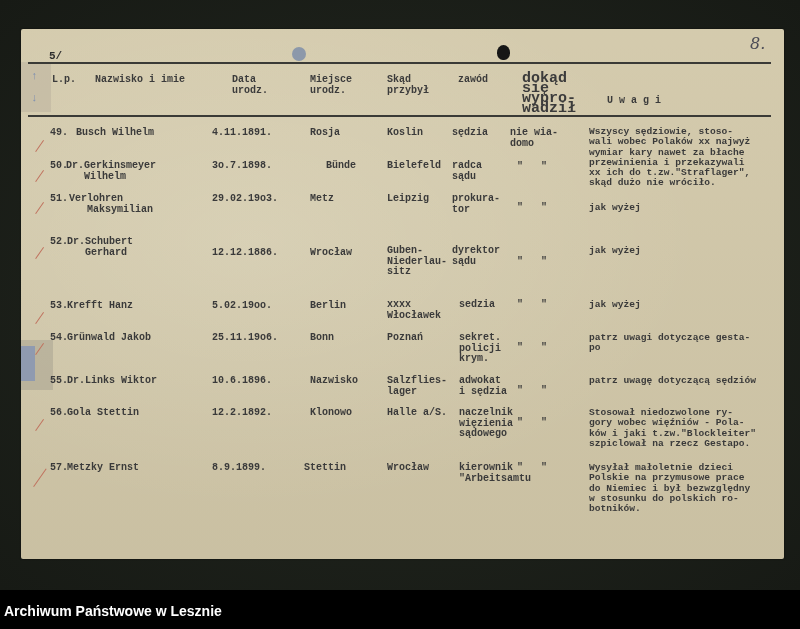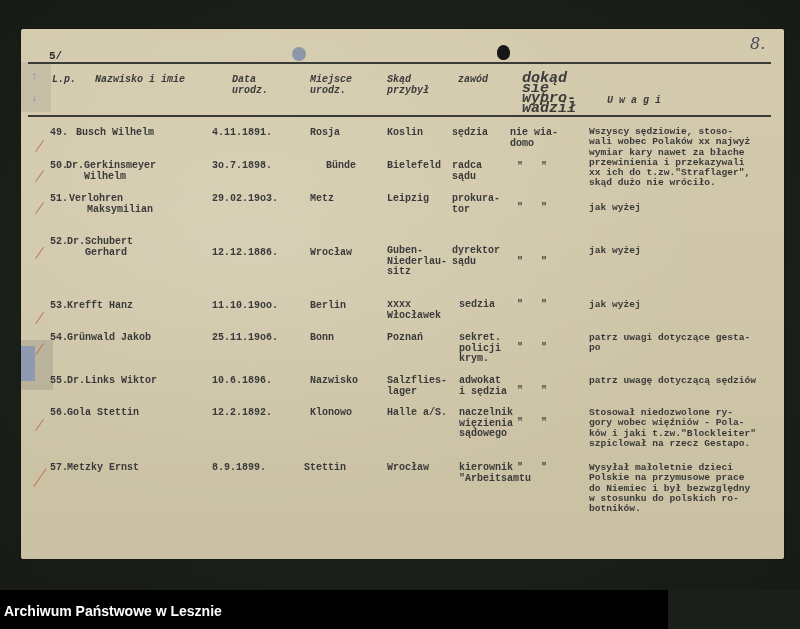--- a/index.html
+++ b/index.html
@@ -29,40 +29,40 @@
     position:absolute; left:49px; top:50px; font-size:11px; color:#2e2e2e; font-weight:bold;
   }
   .hole {
     position:absolute; border-radius:50%;
   }
   .hole.blue { left:292px; top:47px; width:14px; height:14px; background:#8c98aa; }
   .hole.black { left:497px; top:45px; width:13px; height:15px; background:#161616; border-radius:50% 50% 45% 45%; }
   .rule { position:absolute; left:28px; width:743px; height:2px; background:#3a3a36; }
   .rule.top { top:62px; }
   .rule.mid { top:115px; }
-  .hdr { position:absolute; font-size:10px; line-height:11px; color:#3b3b3b; font-weight:bold; white-space:pre;font-style:italic; }
+  .hdr { position:absolute; font-size:10px; line-height:11px; color:#3b3b3b; font-weight:bold; white-space:pre; }
   .cell { position:absolute; font-size:10px; line-height:10.5px; color:#3a3a3a; font-weight:bold; white-space:pre; }
   .remark { position:absolute; font-size:9.6px; line-height:10.3px; color:#3a3a3a; font-weight:bold; white-space:pre; }
   .check {
     position:absolute; width:14px; height:12px;
     border-left:0; border-bottom:1.5px solid #c0725e;
     transform:rotate(-55deg); transform-origin:left bottom;
   }
   .tab-strip {
     position:absolute; left:21px; top:346px; width:14px; height:35px; background:#8f9ab0;
   }
   .tab-strip-shadow {
     position:absolute; left:21px; top:340px; width:32px; height:50px; background:rgba(160,155,140,0.45);
   }
   .left-tab {
     position:absolute; left:21px; top:62px; width:30px; height:50px; background:rgba(190,180,160,0.6);
   }
   .left-tab .arrow { position:absolute; left:10px; color:#7d8fb0; font-size:11px; font-weight:bold; }
   .footer {
-    position:absolute; left:0; top:590px; width:668px; height:39px; background:#000;
+    position:absolute; left:0; top:590px; width:800px; height:39px; background:#000;
   }
   .footer span {
     position:absolute; left:4px; top:13px; color:#fff;
     font-family:"Liberation Sans", sans-serif; font-weight:bold; font-size:14px;
   }
 </style>
 </head>
 <body>
 
 <div class="scan-bg"></div>
@@ -162,21 +162,21 @@
 sitz</div>
   <div class="cell" style="left:452px;top:246px">dyrektor
 sądu</div>
   <div class="cell" style="left:517px;top:257px">"   "</div>
   <div class="remark" style="left:589px;top:246px">jak wyżej</div>
 </div>
 
 <div>
   <div class="cell" style="left:50px;top:301px">53.</div>
   <div class="cell" style="left:67px;top:301px">Krefft Hanz</div>
-  <div class="cell" style="left:212px;top:301px">11.10.19oo.</div>
+  <div class="cell" style="left:212px;top:301px">5.02.19oo.</div>
   <div class="cell" style="left:310px;top:301px">Berlin</div>
   <div class="cell" style="left:387px;top:300px">xxxx
 Włocławek</div>
   <div class="cell" style="left:459px;top:300px">sedzia</div>
   <div class="cell" style="left:517px;top:300px">"   "</div>
   <div class="remark" style="left:589px;top:300px">jak wyżej</div>
 </div>
 
 <div>
   <div class="cell" style="left:50px;top:333px">54.</div>

